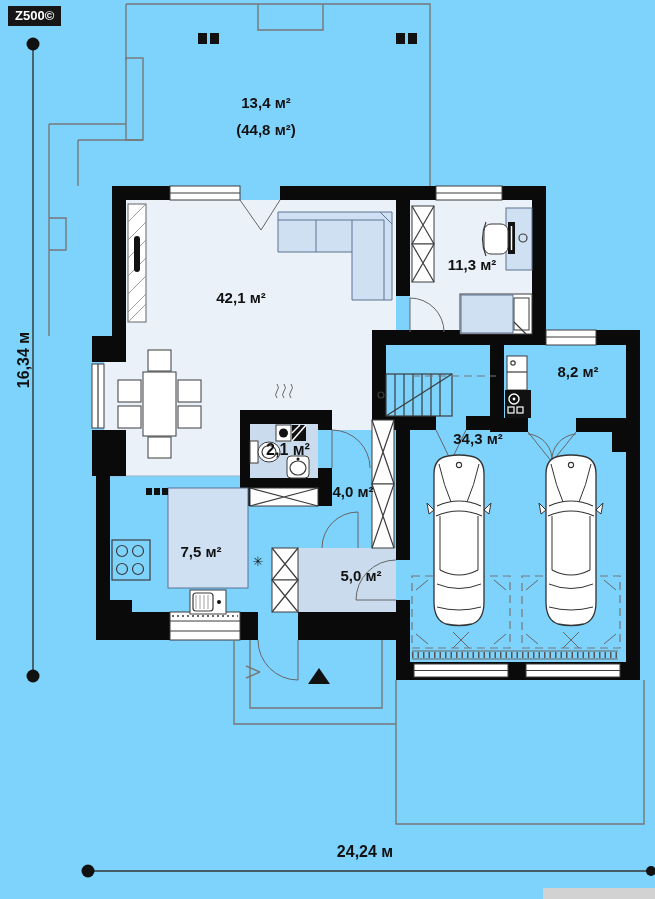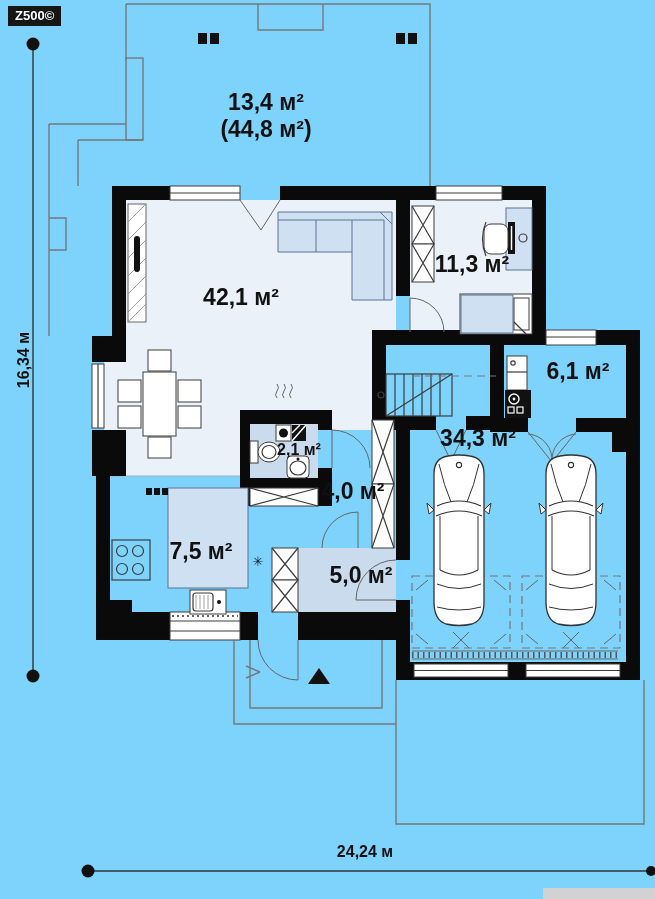--- a/index.html
+++ b/index.html
@@ -10,21 +10,21 @@
   .floor-light{fill:var(--floor_light);}
   .floor-blue{fill:var(--floor_blue);}
   .furn{fill:var(--furniture);stroke:var(--furn_stroke);stroke-width:1;}
   .whitebox{fill:#ffffff;stroke:var(--line);stroke-width:1;}
   .ln{stroke:var(--line);stroke-width:1.2;fill:none;}
   .ln2{stroke:#777;stroke-width:1.4;fill:none;}
   .arc{stroke:#666;stroke-width:1;fill:none;}
   .dash{stroke:#777;stroke-width:1.2;fill:none;stroke-dasharray:8 5;}
   .dim{stroke:#333;stroke-width:1.4;fill:none;}
   .dot{fill:#111;}
-  .lbl{position:absolute;transform:translate(-50%,-50%);font-weight:bold;font-size:23px;
+  .lbl{position:absolute;transform:translate(-50%,-50%);font-weight:bold;font-size:15px;
        color:#111;white-space:nowrap;}
   .lbl.small{font-size:16px;}
   .lbl.vert{transform:translate(-50%,-50%) rotate(-90deg);}
   .logo{position:absolute;left:8px;top:6px;background:#161616;color:#fff;
         font-weight:bold;font-size:13px;padding:2px 7px 3px;}
   .sym{position:absolute;transform:translate(-50%,-50%);font-size:13px;color:#222;}
   .graybar{position:absolute;right:0;bottom:0;width:112px;height:11px;background:#d2d2d2;}
 </style>
 </head>
 <body>
@@ -345,23 +345,23 @@
     <circle cx="651" cy="871" r="5" class="dot"></circle>
   </g>
 </svg>
 
 <div class="logo">Z500©</div>
 
 <div class="lbl" style="left:266px;top:102px;">13,4 м²</div>
 <div class="lbl" style="left:266px;top:129px;">(44,8 м²)</div>
 <div class="lbl" style="left:241px;top:297px;">42,1 м²</div>
 <div class="lbl" style="left:472px;top:264px;">11,3 м²</div>
-<div class="lbl" style="left:578px;top:371px;">6,1 м²</div>
+<div class="lbl" style="left:578px;top:371px;">8,2 м²</div>
 <div class="lbl" style="left:478px;top:438px;">34,3 м²</div>
-<div class="lbl small" style="left:299px;top:450px;">2,1 м²</div>
+<div class="lbl small" style="left:288px;top:450px;">2,1 м²</div>
 <div class="lbl" style="left:353px;top:491px;">4,0 м²</div>
 <div class="lbl" style="left:201px;top:551px;">7,5 м²</div>
 <div class="lbl" style="left:335px;top:575px;margin-left:26px;">5,0 м²</div>
 
 <div class="lbl small vert" style="left:24px;top:360px;">16,34 м</div>
 <div class="lbl small" style="left:365px;top:852px;">24,24 м</div>
 
 <div class="sym" style="left:258px;top:561px;">✳</div>
 
 <div class="graybar"></div>

